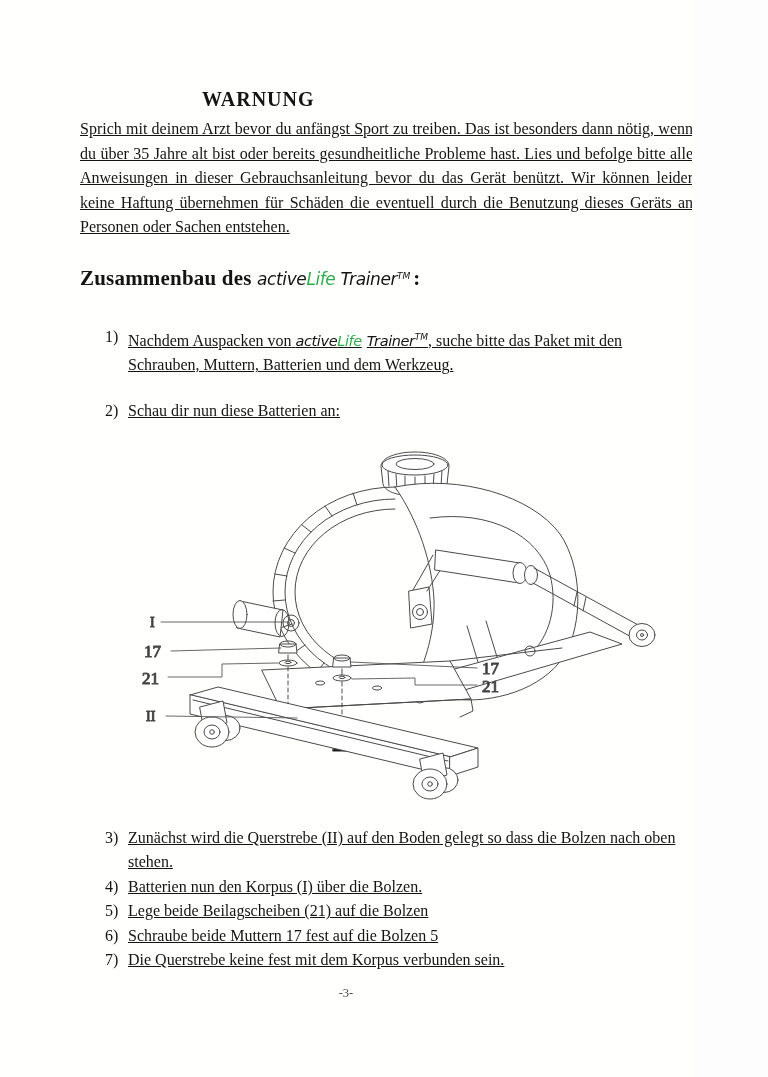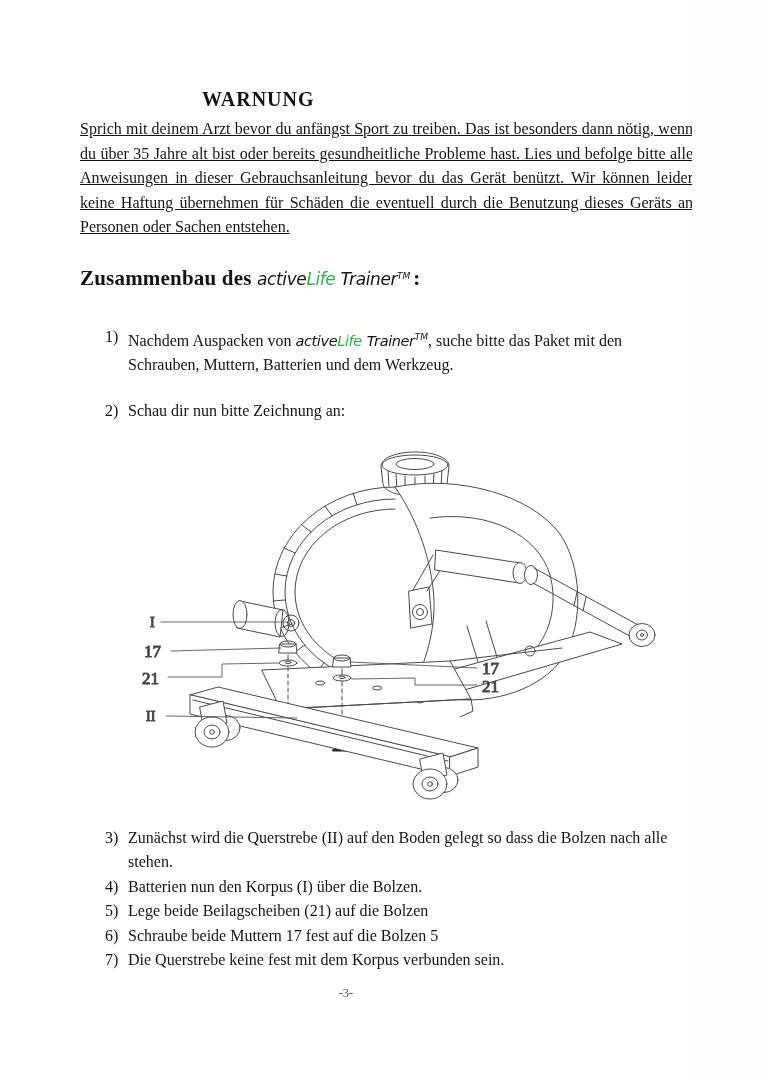--- a/index.html
+++ b/index.html
@@ -24,21 +24,21 @@
     letter-spacing:-.4px; font-weight:normal;
   }
   .heading-brand{font-size:17px;}
   .step-brand{font-size:14.5px;}
   .brand-green{color:var(--brand-green,#2fad4e);}
   .brand-trainer{margin-left:5px;}
   .brand-tm{font-size:9px; vertical-align:6px; letter-spacing:0;}
   .heading-colon{margin-left:3px;}
   .step{display:flex; font-size:16px; line-height:24.4px;}
   .step .num{flex:none; width:23px;}
-  .step .txt{flex:1;}
+  .step .txt{flex:1;text-decoration:underline;}
   .steps-top{position:absolute; left:105px; top:325px; width:588px;}
   .steps-top .step-1{margin-bottom:21px;}
   .steps-bottom{position:absolute; left:105px; top:826px; width:589px;}
   .diagram{position:absolute; left:130px; top:440px;}
   .diagram path,.diagram ellipse,.diagram circle,.diagram line,.diagram polyline{
     vector-effect:non-scaling-stroke;
   }
   .dia-label{font-family:"Liberation Serif", serif; fill:#2b2b2b;}
   .footer{
     position:absolute; left:0; top:986px; width:100%; text-align:center;
@@ -58,21 +58,21 @@
     <span class="brand heading-brand"><span>active</span><span class="brand-green">Life</span><span class="brand-trainer">Trainer</span><span class="brand-tm">TM</span></span><span class="heading-colon">:</span></div>
 
   <div class="steps-top">
     <div class="step step-1">
       <span class="num">1)</span>
       <span class="txt"><span>Nachdem Auspacken von</span>
         <span class="brand step-brand"><span>active</span><span class="brand-green">Life</span><span class="brand-trainer">Trainer</span><span class="brand-tm">TM</span></span><span>, suche bitte das Paket mit den Schrauben, Muttern, Batterien und dem Werkzeug.</span></span>
     </div>
     <div class="step">
       <span class="num">2)</span>
-      <span class="txt">Schau dir nun bitte Zeichnung an:</span>
+      <span class="txt">Schau dir nun diese Batterien an:</span>
     </div>
   </div>
 
   <svg class="diagram" width="540" height="385" viewBox="0 0 540 385" fill="none" stroke="#4a4a4a" stroke-width="1" stroke-linecap="round" stroke-linejoin="round">
 
     <g>
       <path d="M 251,26 C 251,18 266,12 285,12 C 304,12 319,18 319,26 L 317,44 C 316,51 303,56 285,56 C 267,56 254,51 253,44 Z" fill="#fff"></path>
       <ellipse cx="285" cy="25" rx="33" ry="10"></ellipse>
       <ellipse cx="285" cy="24" rx="19" ry="5.5"></ellipse>
       <path d="M 258,31 L 259,46 M 266,34 L 267,50 M 275,36 L 275,53 M 285,37 L 285,54 M 295,36 L 295,53 M 304,34 L 303,50 M 312,31 L 311,46"></path>
@@ -181,21 +181,21 @@
     <text class="dia-label" x="14" y="217" font-size="17">17</text>
     <text class="dia-label" x="12" y="244" font-size="17">21</text>
     <text class="dia-label" x="16" y="281" font-size="14">II</text>
     <text class="dia-label" x="352" y="234" font-size="17">17</text>
     <text class="dia-label" x="352" y="252" font-size="17">21</text>
   </svg>
 
   <div class="steps-bottom">
     <div class="step">
       <span class="num">3)</span>
-      <span class="txt">Zunächst wird die Querstrebe (II) auf den Boden gelegt so dass die Bolzen nach alle stehen.</span>
+      <span class="txt">Zunächst wird die Querstrebe (II) auf den Boden gelegt so dass die Bolzen nach oben stehen.</span>
     </div>
     <div class="step">
       <span class="num">4)</span>
       <span class="txt">Batterien nun den Korpus (I) über die Bolzen.</span>
     </div>
     <div class="step">
       <span class="num">5)</span>
       <span class="txt">Lege beide Beilagscheiben (21) auf die Bolzen</span>
     </div>
     <div class="step">

